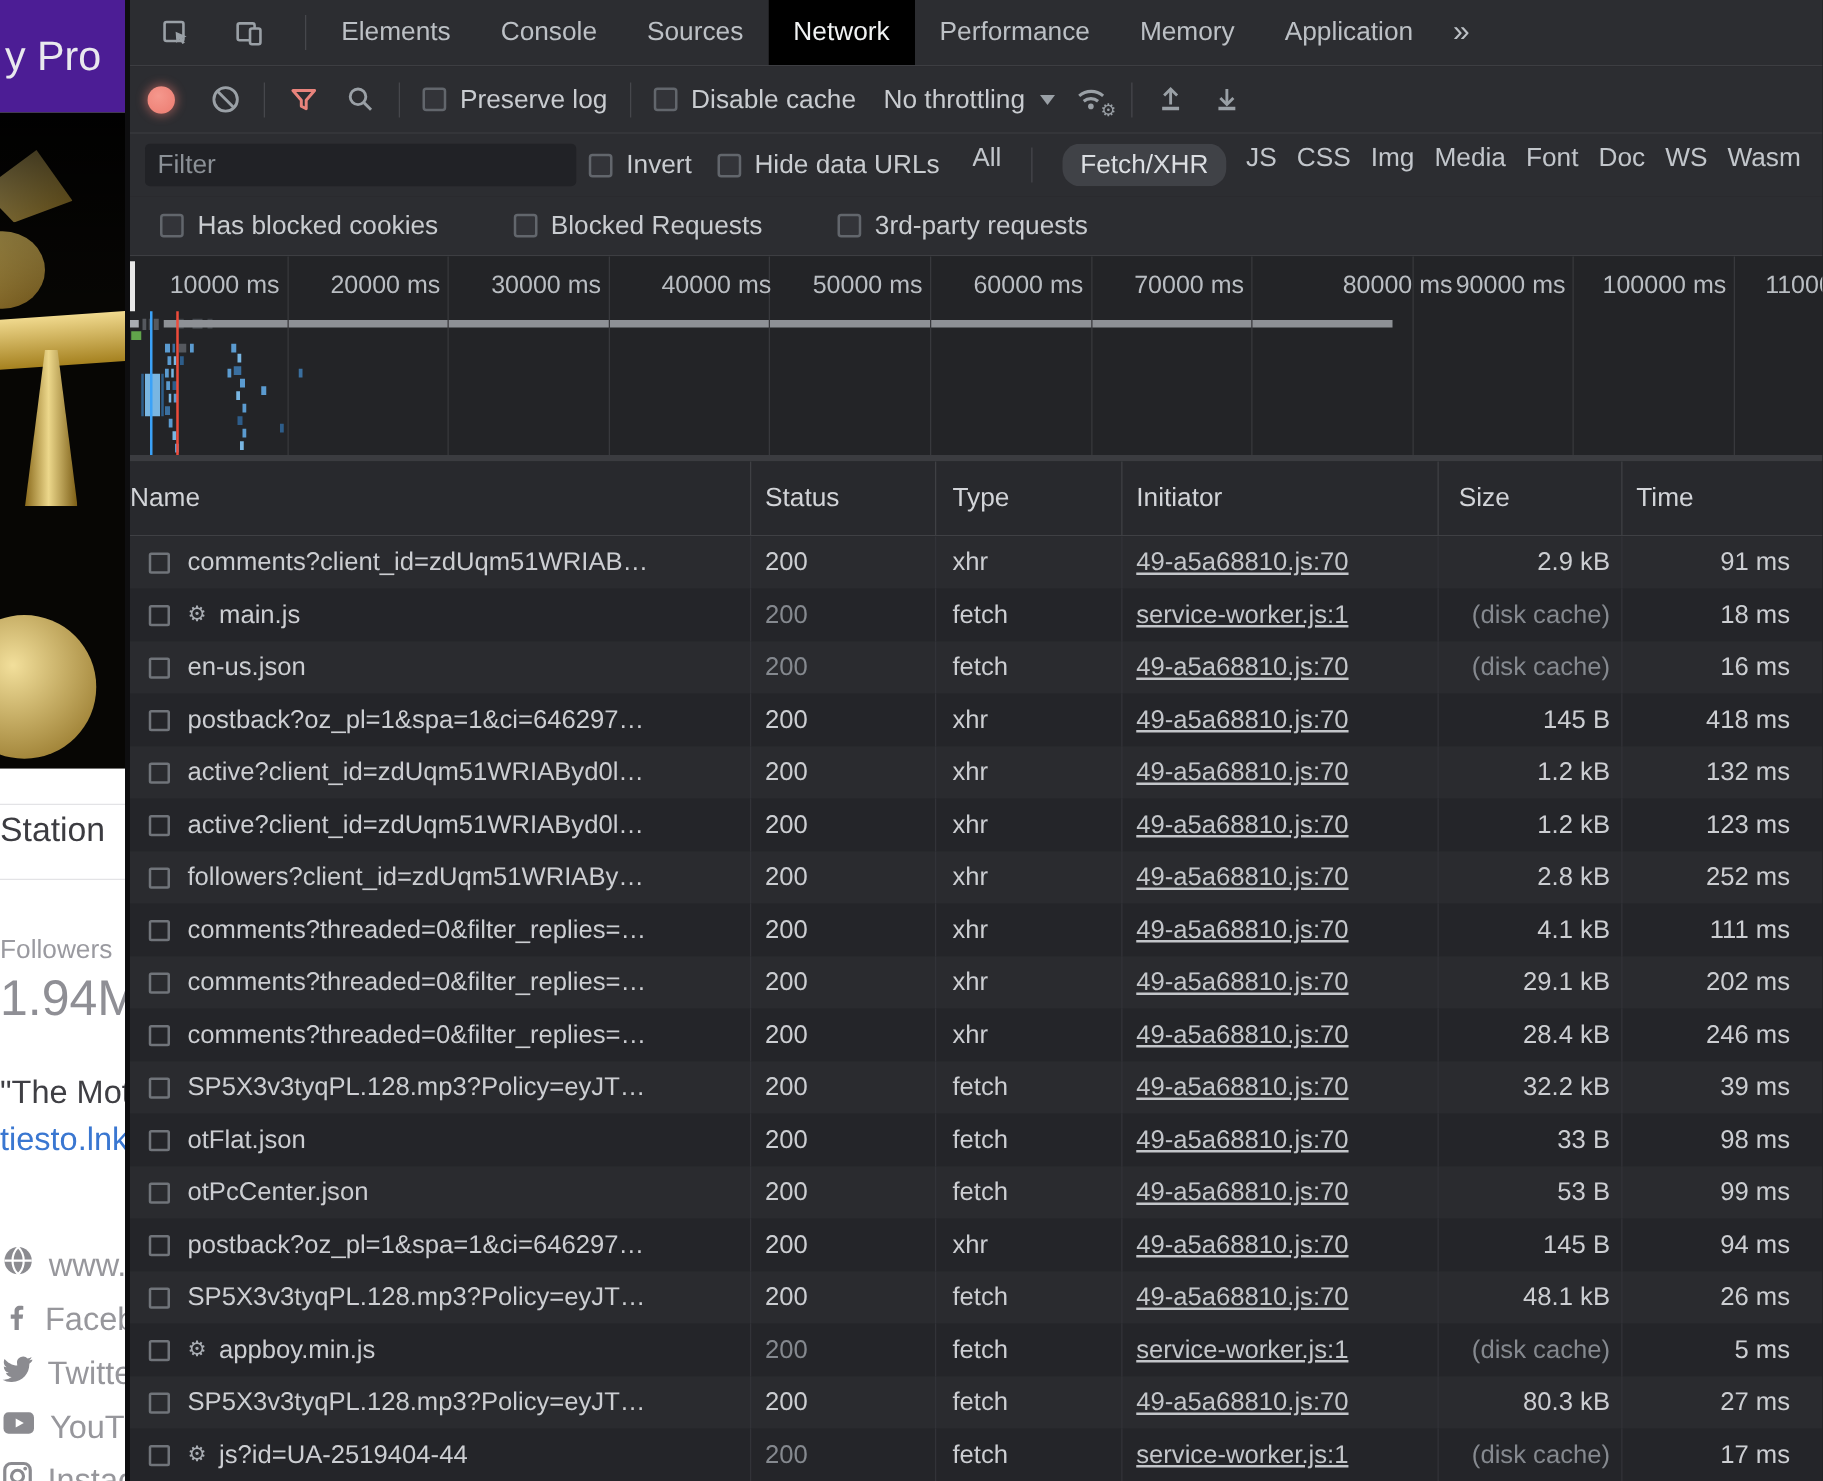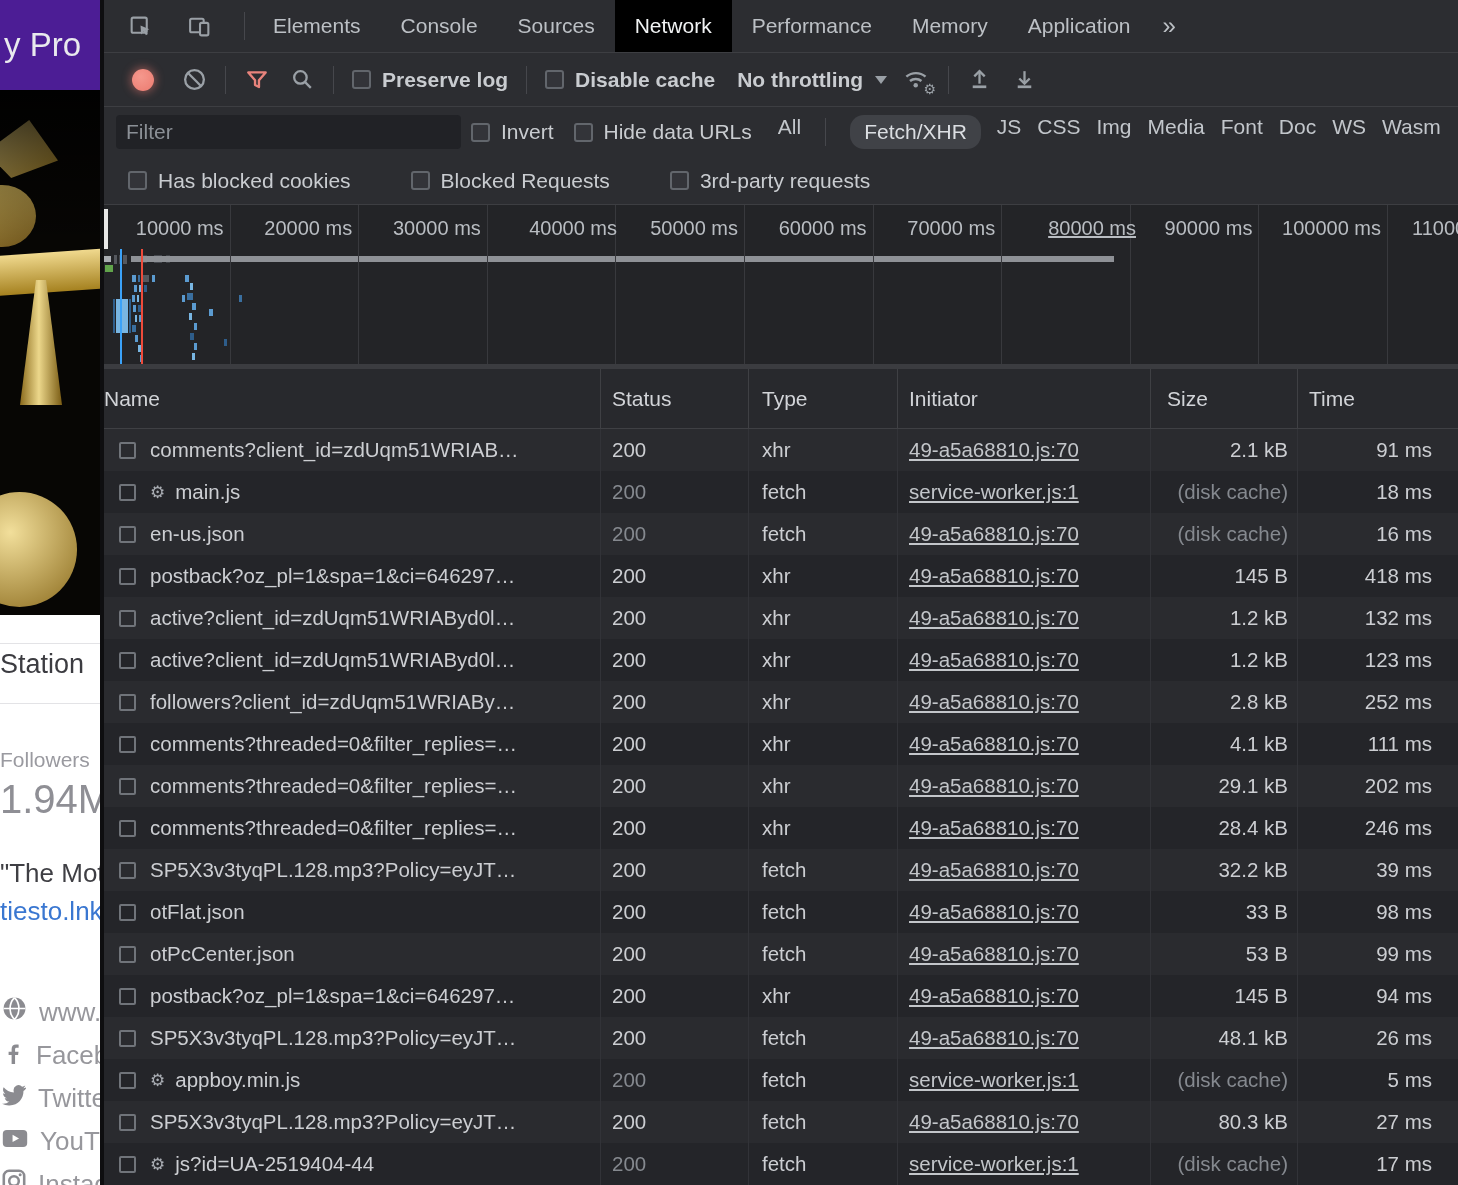--- a/index.html
+++ b/index.html
@@ -41,21 +41,21 @@
   .devtools { flex:1; display:flex; flex-direction:column; background:#232427; min-width:0; }
   .tabbar { height:53px; background:#2c2d31; display:flex; align-items:stretch;
     border-bottom:1px solid #3d3e42; flex:none; }
   .tabicons { display:flex; align-items:center; gap:14px; padding:0 14px 0 14px; }
   .vsep { width:1px; height:28px; background:#46474c; align-self:center; margin:0 8px; flex:none; }
   .tab { display:flex; align-items:center; padding:0 20px; font-size:21px; color:#bcc0c5; white-space:nowrap; }
   .tab.active { background:var(--tab_active_bg); color:#f1f3f4; }
   .more-tabs { display:flex; align-items:center; font-size:24px; color:#bcc0c5; padding:0 12px; }
 
   .toolbar { height:54px; background:#2c2d31; display:flex; align-items:center;
-    border-bottom:1px solid #3d3e42; padding-left:22px; flex:none;font-weight:bold; }
+    border-bottom:1px solid #3d3e42; padding-left:8px; flex:none; }
   .record-dot { width:22px; height:22px; border-radius:50%;
     background:radial-gradient(circle at 40% 35%, #f5988d, var(--record_red));
     box-shadow:0 0 8px 2px rgba(236,123,112,.45); margin:0 18px 0 6px; flex:none; }
   .tbtn { display:flex; align-items:center; justify-content:center; margin:0 10px; flex:none; }
   .cblabel { display:flex; align-items:center; gap:11px; margin:0 10px; font-size:21px; color:#c9ccd0; white-space:nowrap; }
   .cb { width:19px; height:19px; border:2px solid #62666c; border-radius:3px; background:#333439; flex:none; }
   .throttle { display:flex; align-items:center; gap:12px; margin:0 6px 0 12px; font-size:21px; color:#c9ccd0; white-space:nowrap; }
   .caret-down { width:0; height:0; border-left:6px solid transparent; border-right:6px solid transparent;
     border-top:8px solid #9aa0a6; }
   .gear-glyph { font-family:"DejaVu Sans",sans-serif; color:#9aa0a6; }
@@ -349,21 +349,21 @@
         <div class="ruler-label" style="left: 216.8px;">30000 ms</div>
         <div class="gridline" style="left: 511.4px;"></div>
         <div class="ruler-label" style="left: 353px;">40000 ms</div>
         <div class="gridline" style="left: 640px;"></div>
         <div class="ruler-label" style="left: 474px;">50000 ms</div>
         <div class="gridline" style="left: 768.6px;"></div>
         <div class="ruler-label" style="left: 602.6px;">60000 ms</div>
         <div class="gridline" style="left: 897.2px;"></div>
         <div class="ruler-label" style="left: 731.2px;">70000 ms</div>
         <div class="gridline" style="left: 1025.8px;"></div>
-        <div class="ruler-label" style="left: 872px; text-decoration: underline;">80000 ms</div>
+        <div class="ruler-label" style="left: 898px;">80000 ms</div>
         <div class="gridline" style="left: 1154.4px;"></div>
         <div class="ruler-label" style="left: 988.4px;">90000 ms</div>
         <div class="gridline" style="left: 1283px;"></div>
         <div class="ruler-label" style="left: 1117px;">100000 ms</div>
         <div class="ruler-label" style="left: 1245.6px;">110000 ms</div>
         <div class="marker" style="left: 16px; background: var(--dcl_blue);"></div>
         <div class="marker" style="left: 37px; background: var(--load_red);"></div>
       </div>
 
     <div class="thead grid6" id="thead">
@@ -378,21 +378,21 @@
         <div class="trow grid6 odd">
           <div class="cell-name">
             <span class="rowcb"></span>
             <span>comments?client_id=zdUqm51WRIAB…</span>
           </div>
           <div class="cell-status">200</div>
           <div class="cell-type">xhr</div>
           <div class="cell-init">
             <span class="init-link">49-a5a68810.js:70</span>
           </div>
-          <div class="cell-size">2.1 kB</div>
+          <div class="cell-size">2.9 kB</div>
           <div class="cell-time">91 ms</div>
         </div>
         <div class="trow grid6 even">
           <div class="cell-name">
             <span class="rowcb"></span>
             <span class="sw-gear">⚙</span>
             <span>main.js</span>
           </div>
           <div class="cell-status dim">200</div>
           <div class="cell-type">fetch</div>

